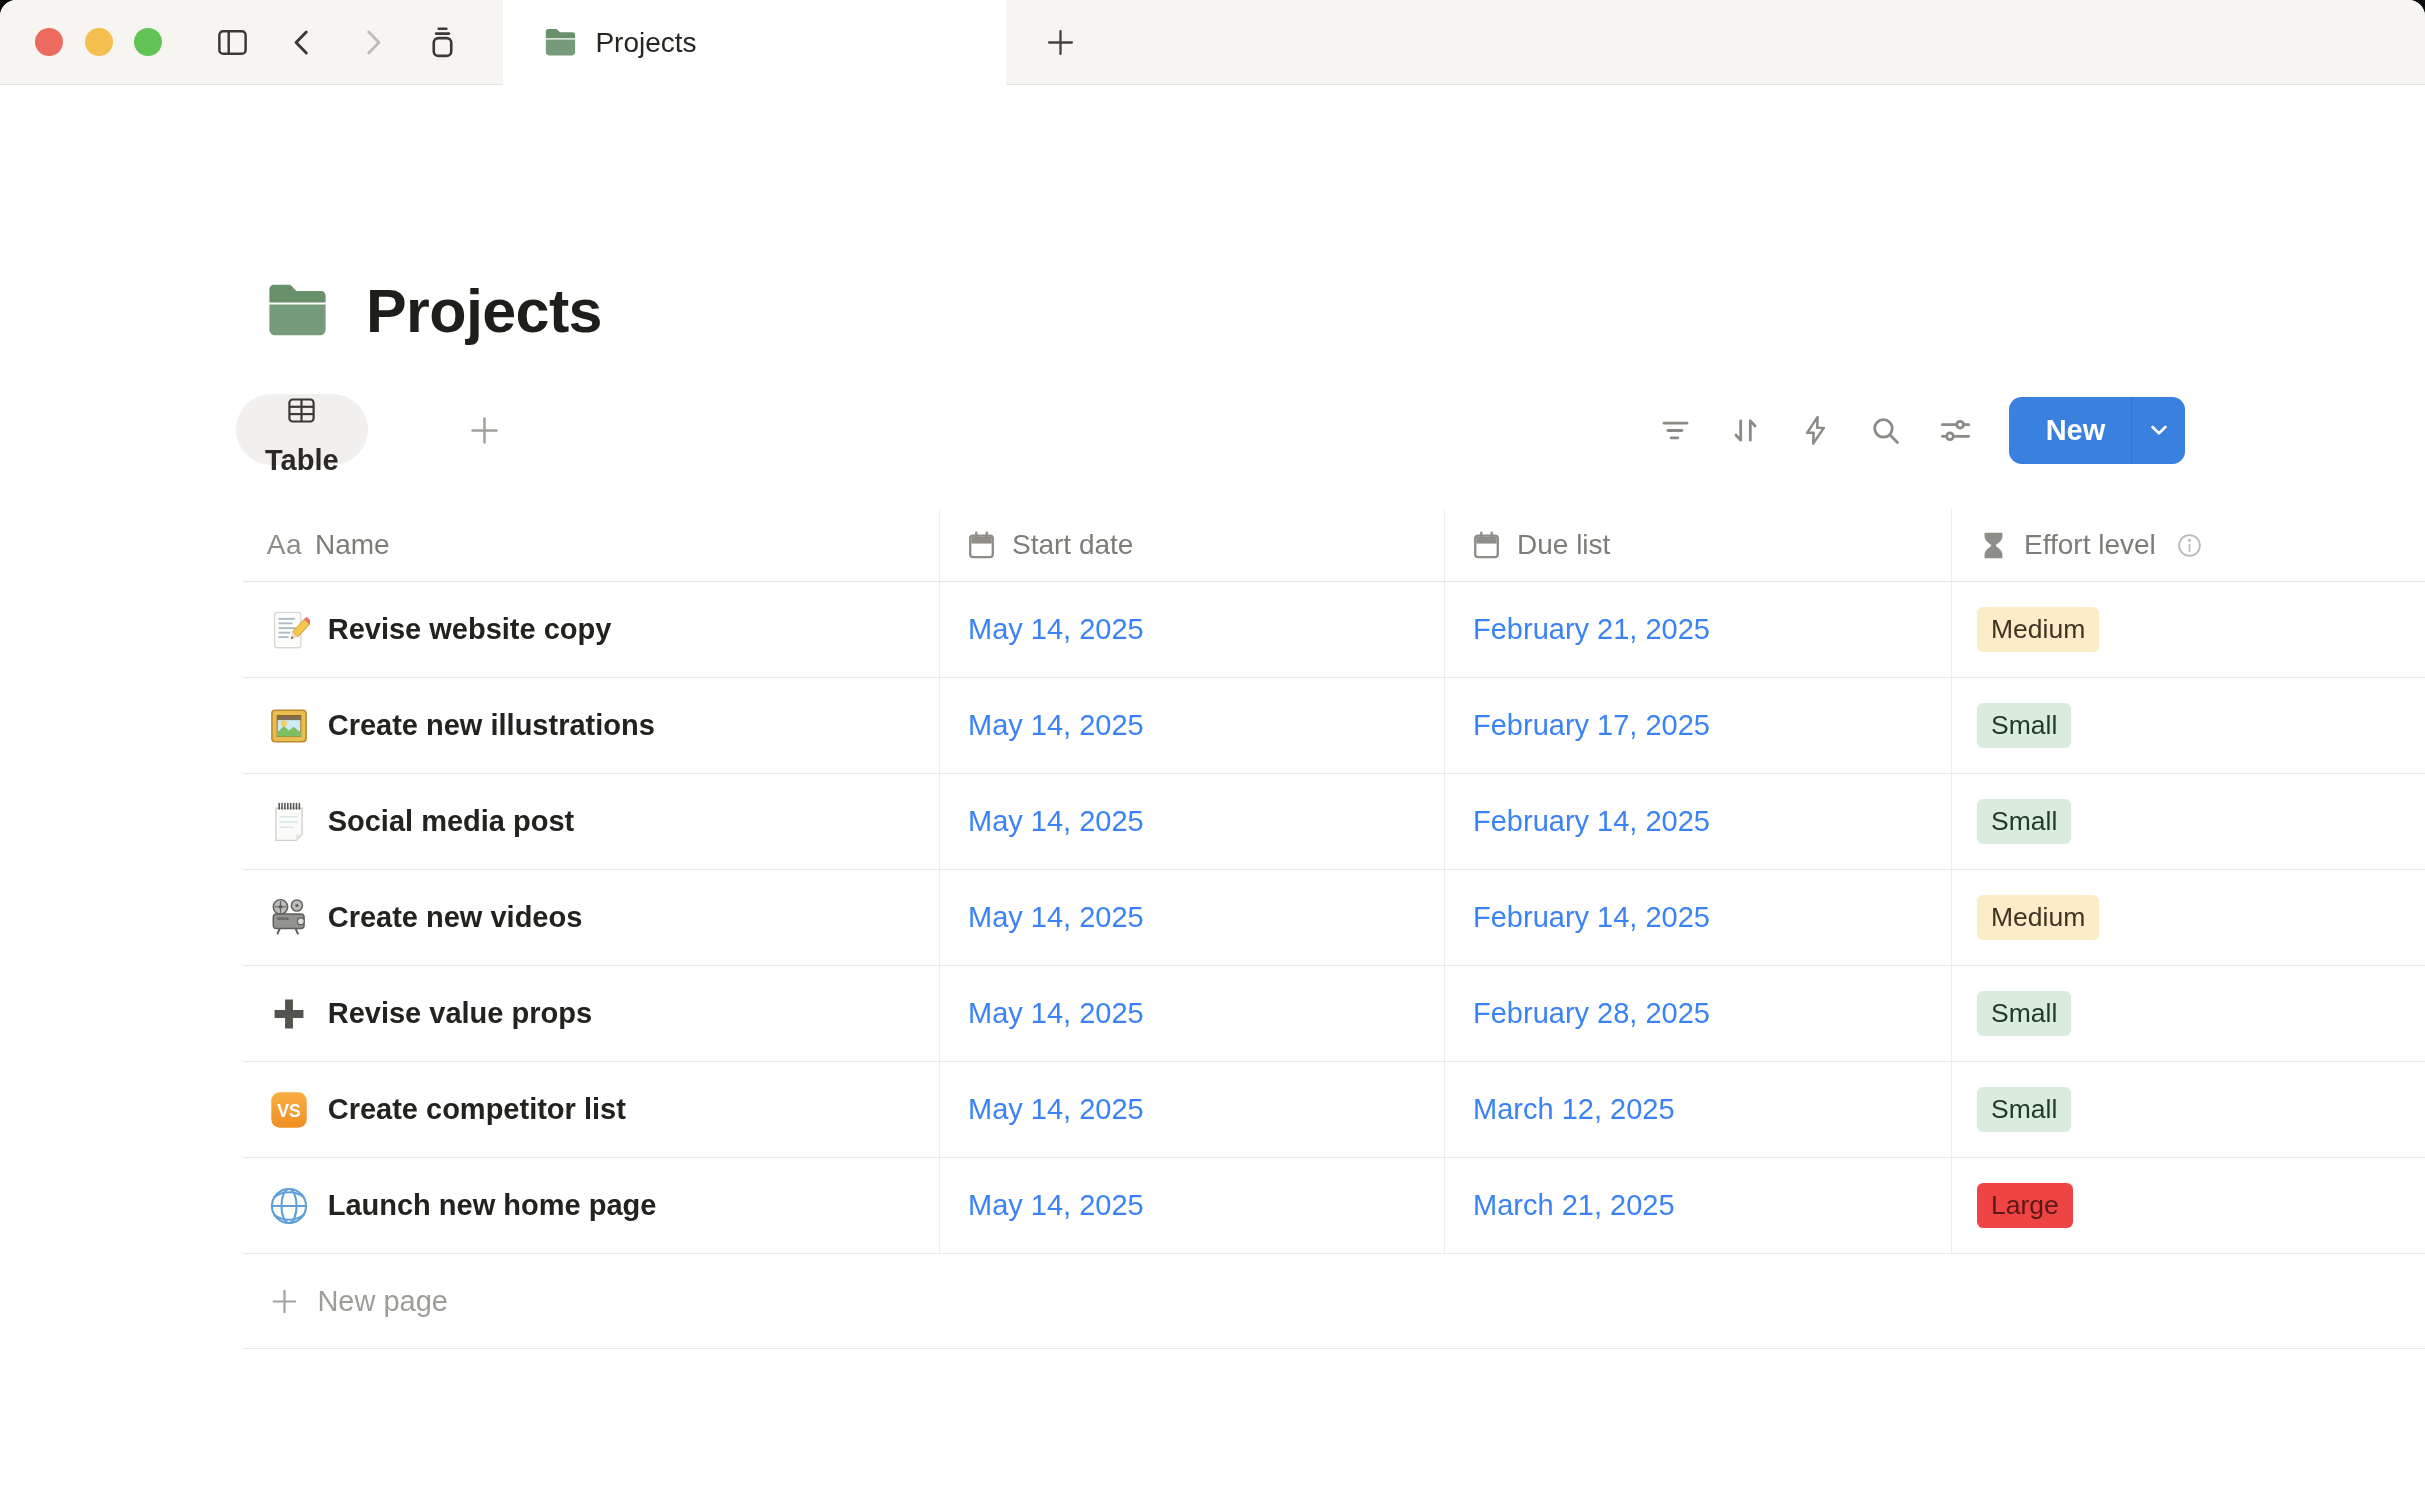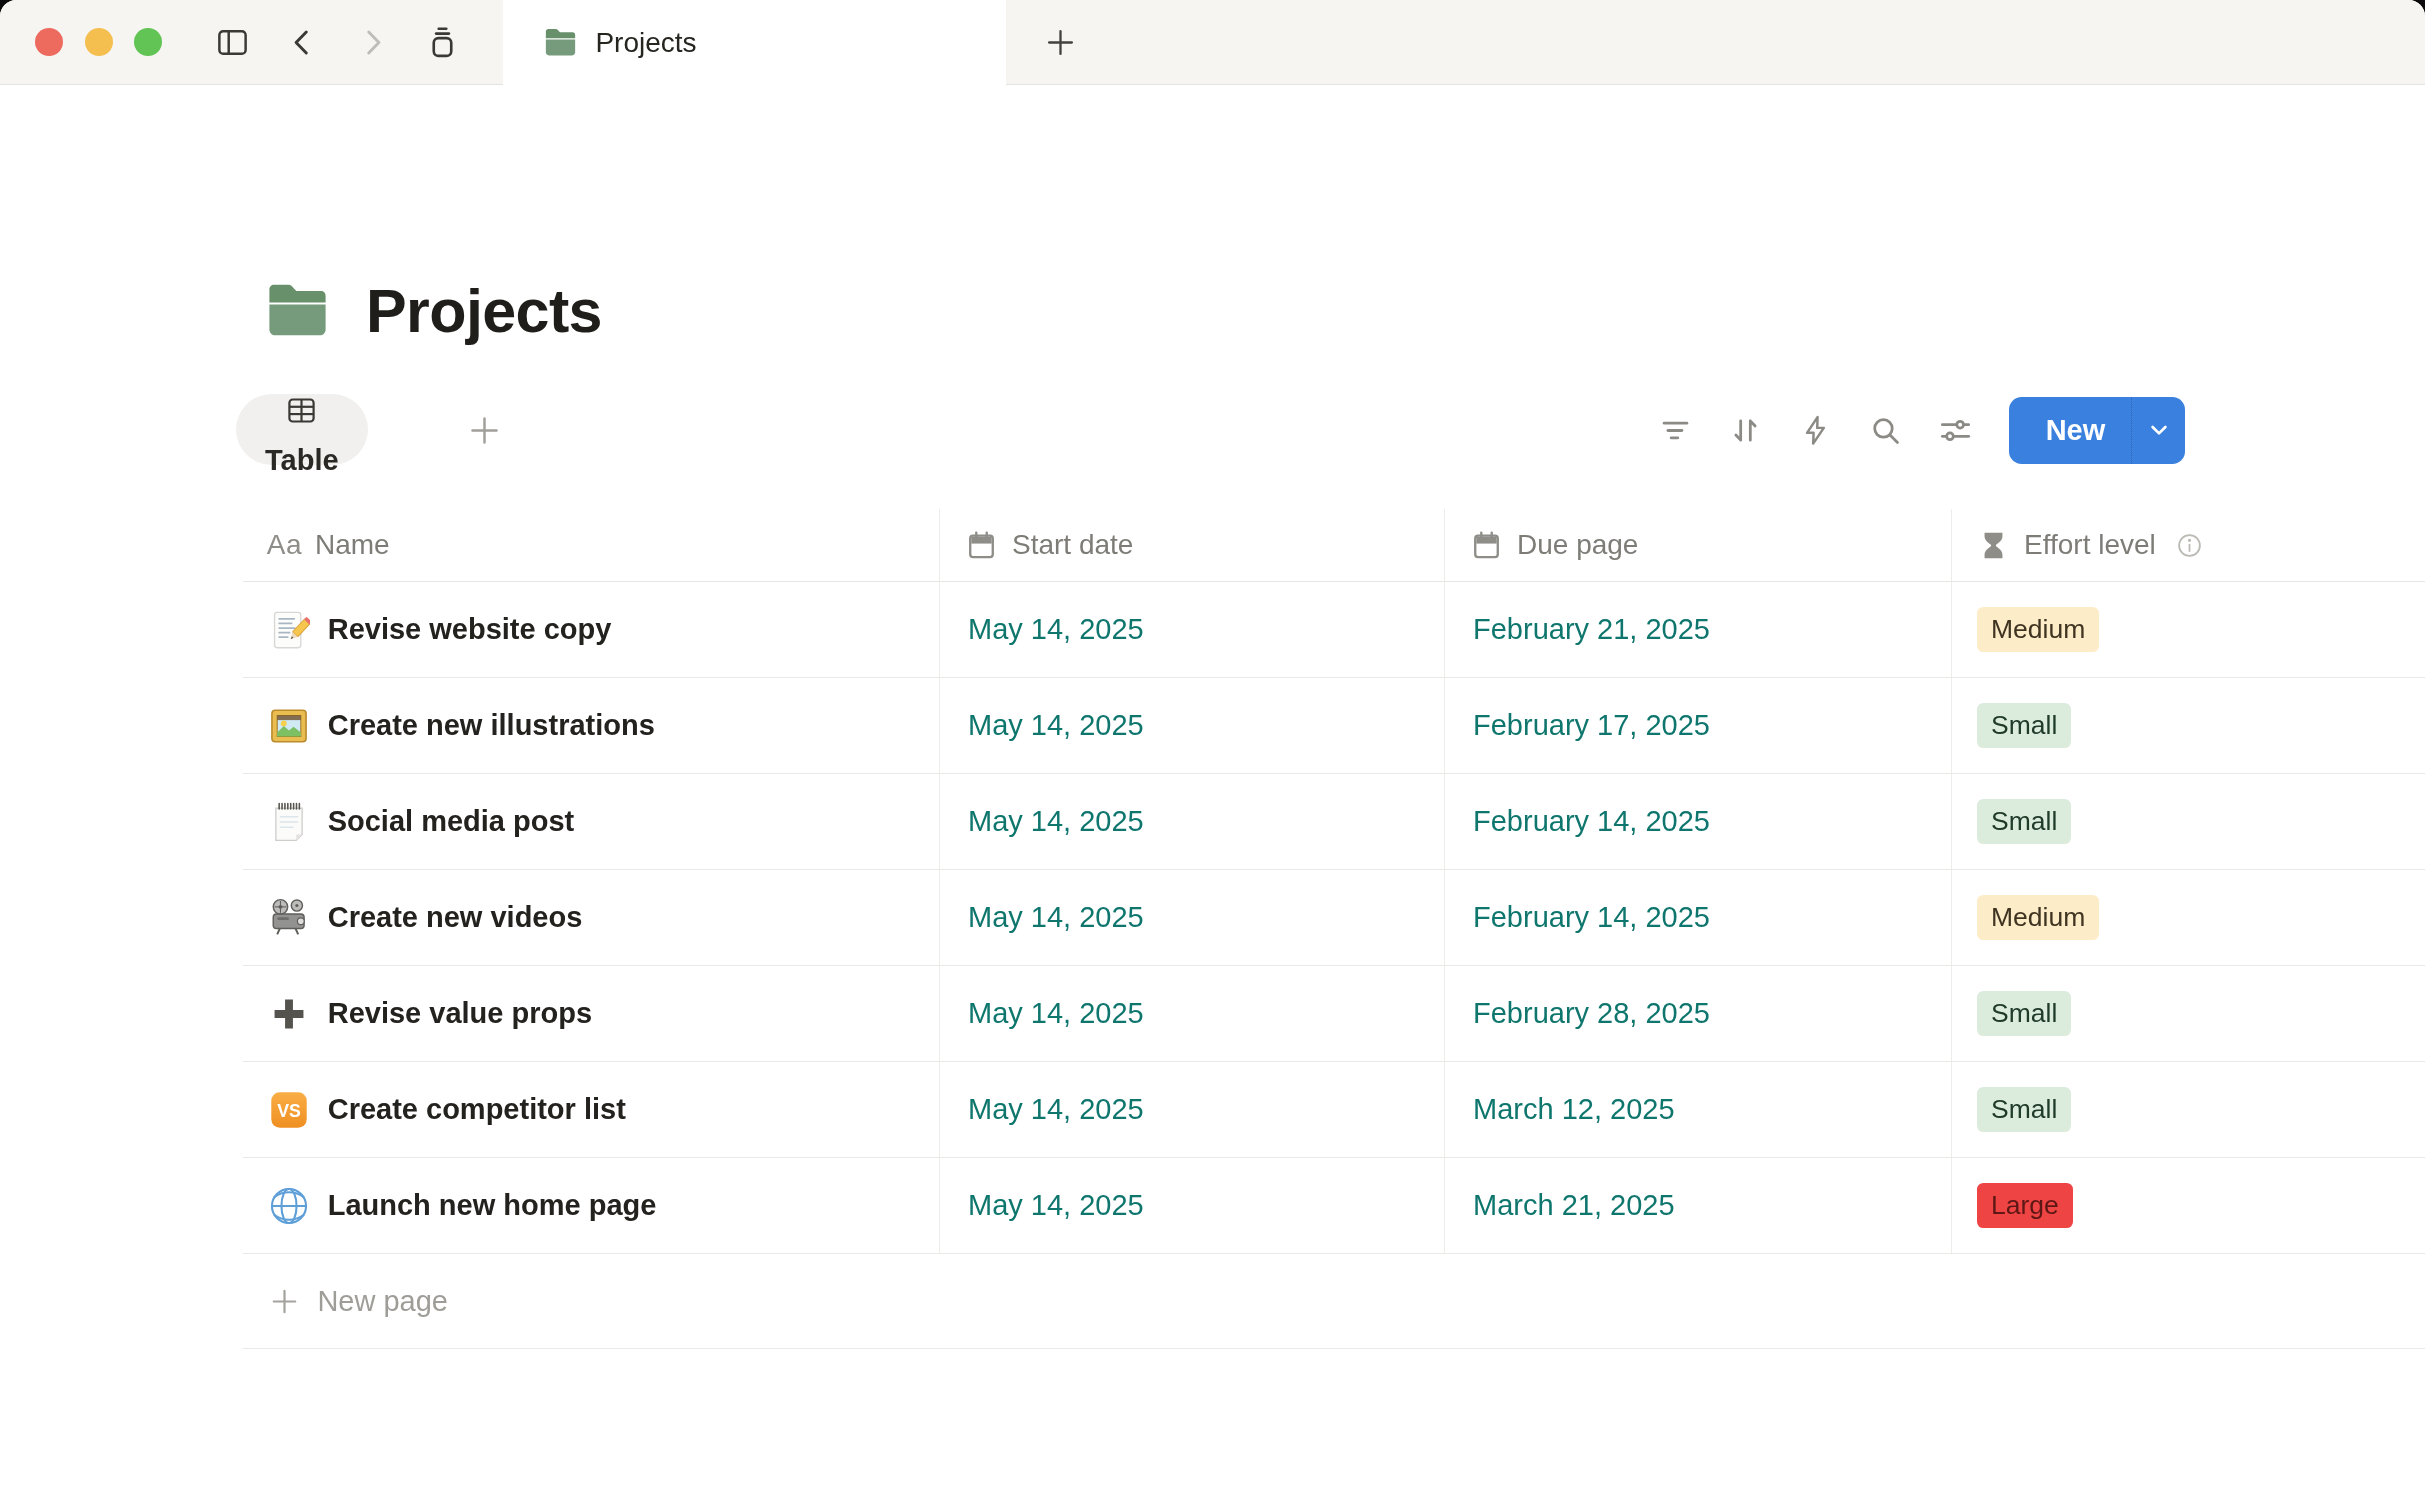--- a/index.html
+++ b/index.html
@@ -63,21 +63,21 @@
   .h-icon svg{width:100%;height:100%;}
   .aa{font-size:28px;color:#8e8d88;letter-spacing:0.6px;}
   .info{width:29px;height:29px;color:#bcbab5;margin-left:5px;flex:none;}
   .info svg{width:100%;height:100%;}
   .bcol{border-right:1.3px solid #eeedeb;}
   .t-row{height:95px;border-bottom:1.3px solid #eae9e6;}
   .cell{display:flex;align-items:center;box-sizing:border-box;}
   .name-cell{gap:17.7px;padding-left:25px;font-size:29px;font-weight:600;color:#23221e;}
   .row-emoji{width:42px;height:42px;flex:none;}
   .row-emoji svg{width:100%;height:100%;}
-  .date-cell{padding-left:28px;font-size:29px;color:#0f766e;}
+  .date-cell{padding-left:28px;font-size:29px;color:#3b82f6;}
   .effort-cell{padding-left:25px;}
   .badge{height:45px;border-radius:6.3px;padding:0 14px;display:inline-flex;align-items:center;
          font-size:26.5px;font-weight:500;}
   .new-page-row{margin-left:243px;height:95px;display:flex;align-items:center;gap:16.4px;padding-left:25px;
                 border-bottom:1.3px solid #eae9e6;color:#9e9d98;font-size:29px;box-sizing:border-box;}
   .np-plus{width:33px;height:33px;color:#a3a29d;flex:none;}
   .np-plus svg{width:100%;height:100%;}
 </style>
 </head>
 <body>
@@ -209,21 +209,21 @@
       </div>
       <div class="h-cell bcol">
         <span class="h-icon">
             <svg viewBox="0 0 24 24">
               <rect x="3.8" y="4.8" width="16.4" height="15.6" rx="2" fill="none" stroke="currentColor" stroke-width="1.7"></rect>
               <path d="M4.6 5.6h14.8v5H4.6z" fill="currentColor"></path>
               <line x1="8.2" y1="2.6" x2="8.2" y2="5.2" stroke="currentColor" stroke-width="1.7" stroke-linecap="round"></line>
               <line x1="15.8" y1="2.6" x2="15.8" y2="5.2" stroke="currentColor" stroke-width="1.7" stroke-linecap="round"></line>
             </svg>
           </span>
-        <span>Due page</span>
+        <span>Due list</span>
       </div>
       <div class="h-cell">
         <span class="h-icon">
             <svg viewBox="0 0 24 24" fill="currentColor">
               <path d="M5.5 2.8h13v2.5c0 3-2.6 4.6-4.6 6.2-.3.3-.3.7 0 1 2 1.6 4.6 3.2 4.6 6.2v2.5h-13v-2.5c0-3 2.6-4.6 4.6-6.2.3-.3.3-.7 0-1-2-1.6-4.6-3.2-4.6-6.2z"></path>
             </svg>
           </span>
         <span>Effort level</span>
         <span class="info"><svg viewBox="0 0 24 24" fill="none" stroke="currentColor" stroke-width="1.5" stroke-linecap="round">
               <circle cx="12" cy="12" r="8.6"></circle>

